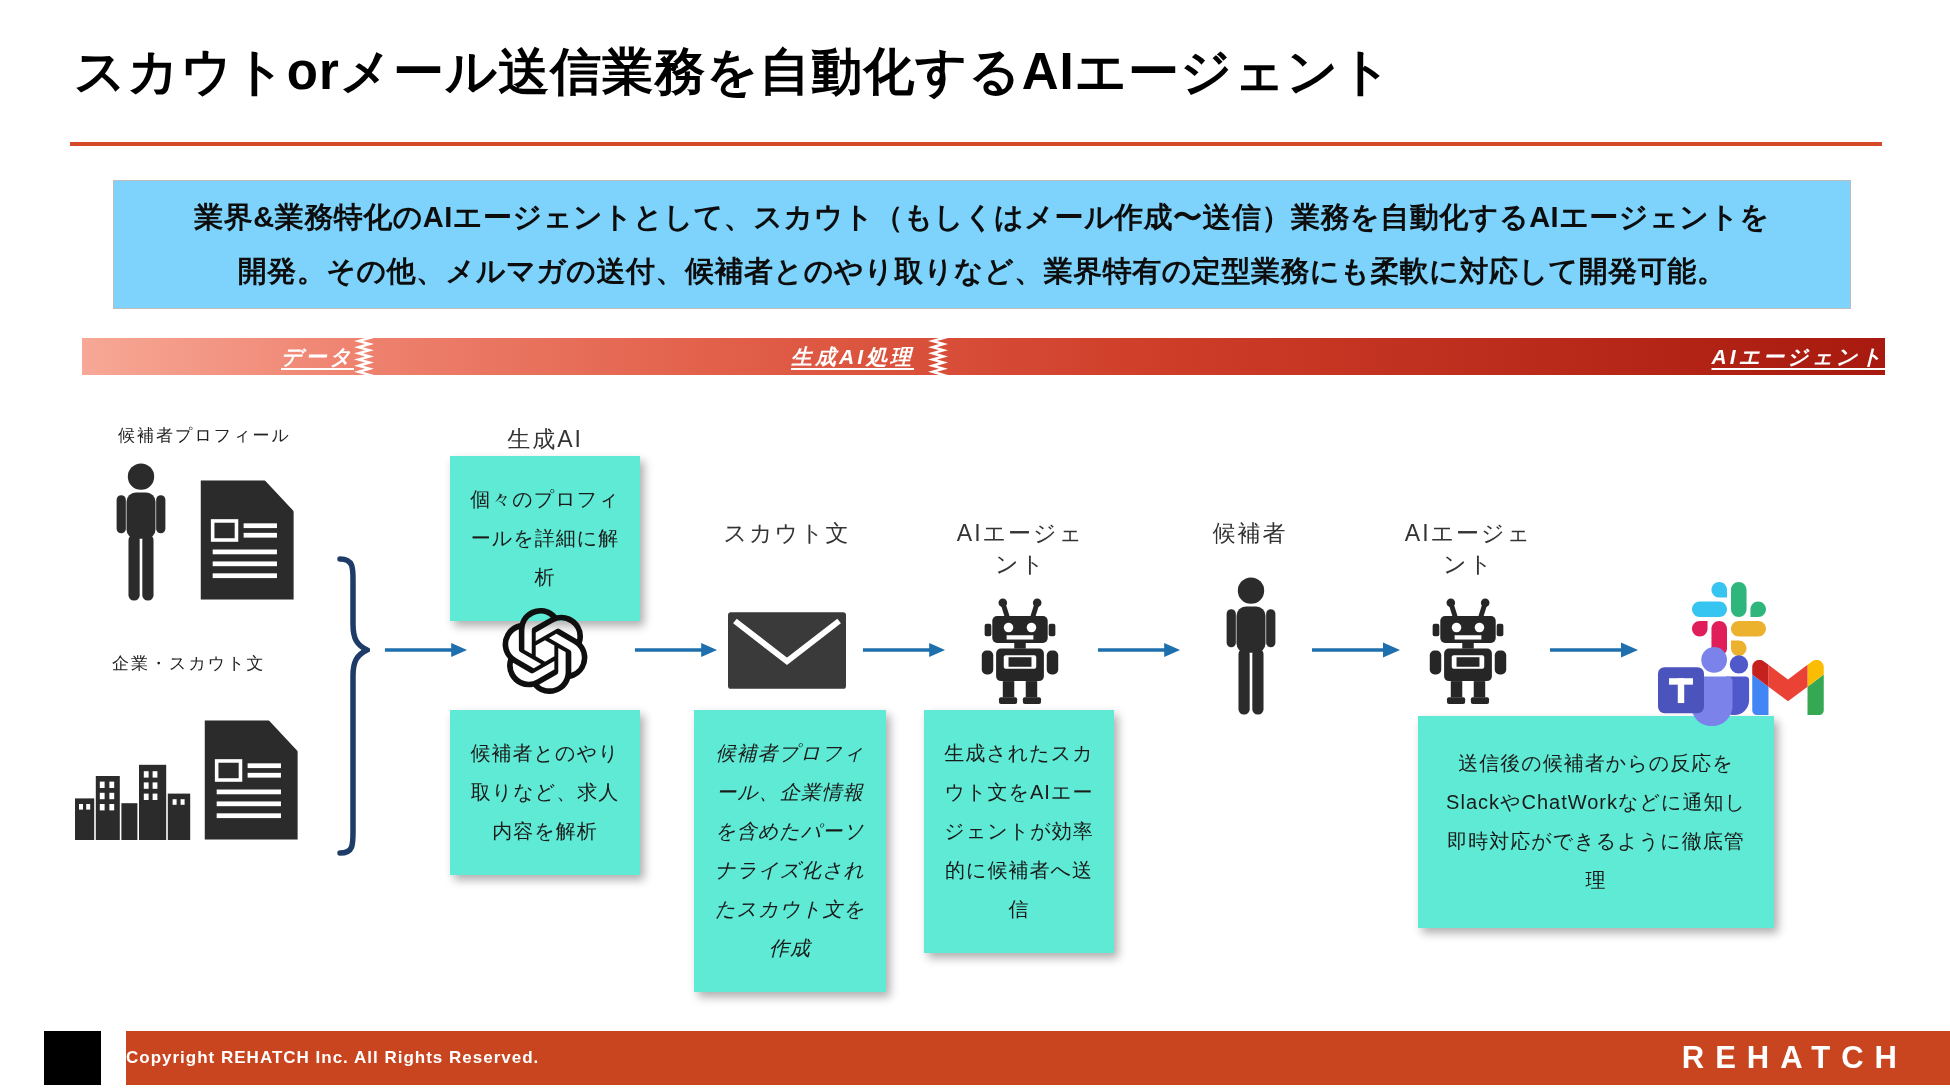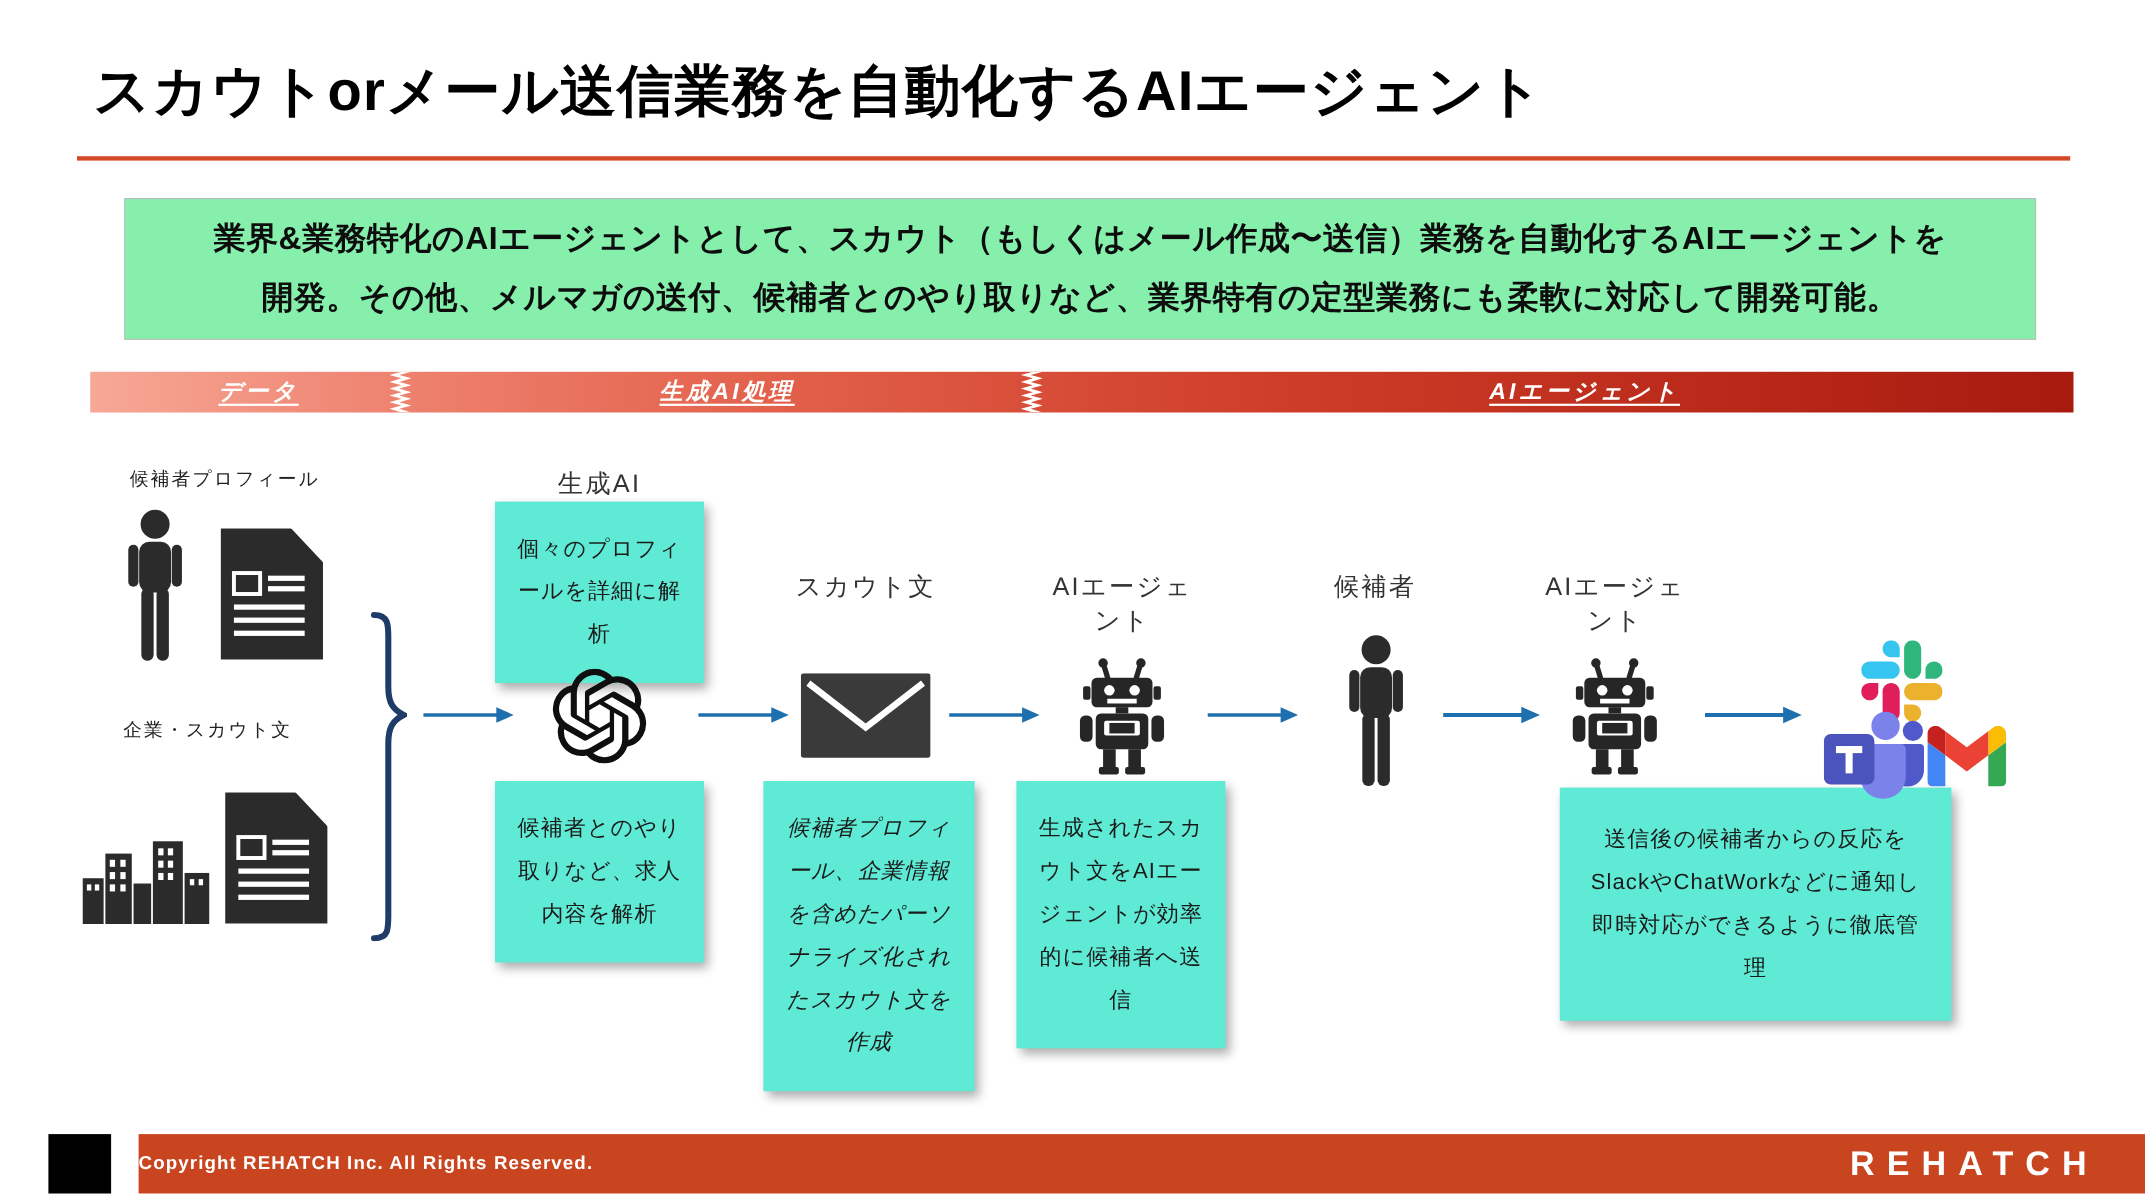--- a/index.html
+++ b/index.html
@@ -1,33 +1,33 @@
 <!DOCTYPE html>
 <html lang="ja"><head>
 <meta charset="utf-8">
 <style>
   html,body{margin:0;padding:0;background:#ffffff;}
   .slide{
     position:relative;width:1950px;height:1089px;background:#ffffff;overflow:hidden;
     font-family:"Liberation Sans","DejaVu Sans",sans-serif;color:#111;
   }
   
-  .page-title{position:absolute;left:70px;top:34px;margin:15px;font-size:51px;font-weight:900;letter-spacing:1px;color:#000;}
+  .page-title{position:absolute;left:70px;top:34px;margin:4px;font-size:51px;font-weight:900;letter-spacing:1px;color:#000;}
   .title-rule{position:absolute;left:70px;top:142px;width:1812px;height:4px;background:#D44A26;}
   
   .desc-box{
     position:absolute;left:113px;top:180px;width:1716px;border:1px solid #BDBDBD;
     text-align:center;font-size:29px;font-weight:700;line-height:1.85;letter-spacing:0.5px;
-    padding:10px 10px;color:#0d0d0d;background:#86efac;
+    padding:10px 10px;color:#0d0d0d;background:#7dd3fc;
   }
   
   .banner{position:absolute;left:82px;top:338px;width:1803px;height:37px;
     background:linear-gradient(90deg,#F7A896 0%,#EE8370 15%,#E2604A 35%,#CE3D28 60%,#A81A0F 100%);}
   .banner-label{position:absolute;top:0;line-height:37px;font-size:21px;font-weight:700;font-style:italic;
-    color:#fff;text-decoration:underline;text-underline-offset:4px;letter-spacing:3px;text-align:center;padding-left:17px;}
+    color:#fff;text-decoration:underline;text-underline-offset:4px;letter-spacing:3px;text-align:right;}
   .bl1{left:0;width:272px;}
   .bl2{left:292px;width:540px;}
   .bl3{left:880px;width:923px;}
   .zig{position:absolute;top:0;width:20px;height:37px;background:#fff;
     clip-path:polygon(55% 0%,0% 8%,55% 16%,0% 25%,55% 33%,0% 41%,55% 50%,0% 58%,55% 66%,0% 75%,55% 83%,0% 91%,55% 100%,100% 100%,45% 91%,100% 83%,45% 75%,100% 66%,45% 58%,100% 50%,45% 41%,100% 33%,45% 25%,100% 16%,45% 8%,100% 0%);}
   .z1{left:272px;}
   .z2{left:846px;}
   
   .abs{position:absolute;}
   .input-label{position:absolute;font-size:17px;color:#222;letter-spacing:2px;}

